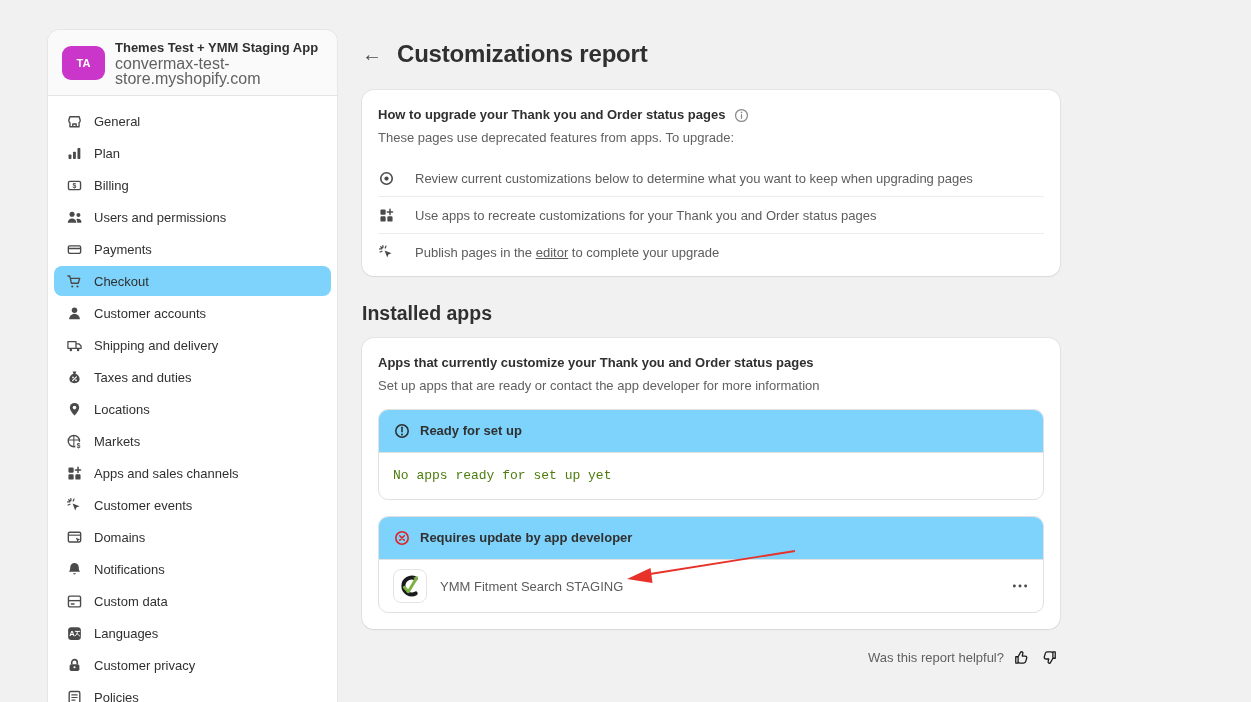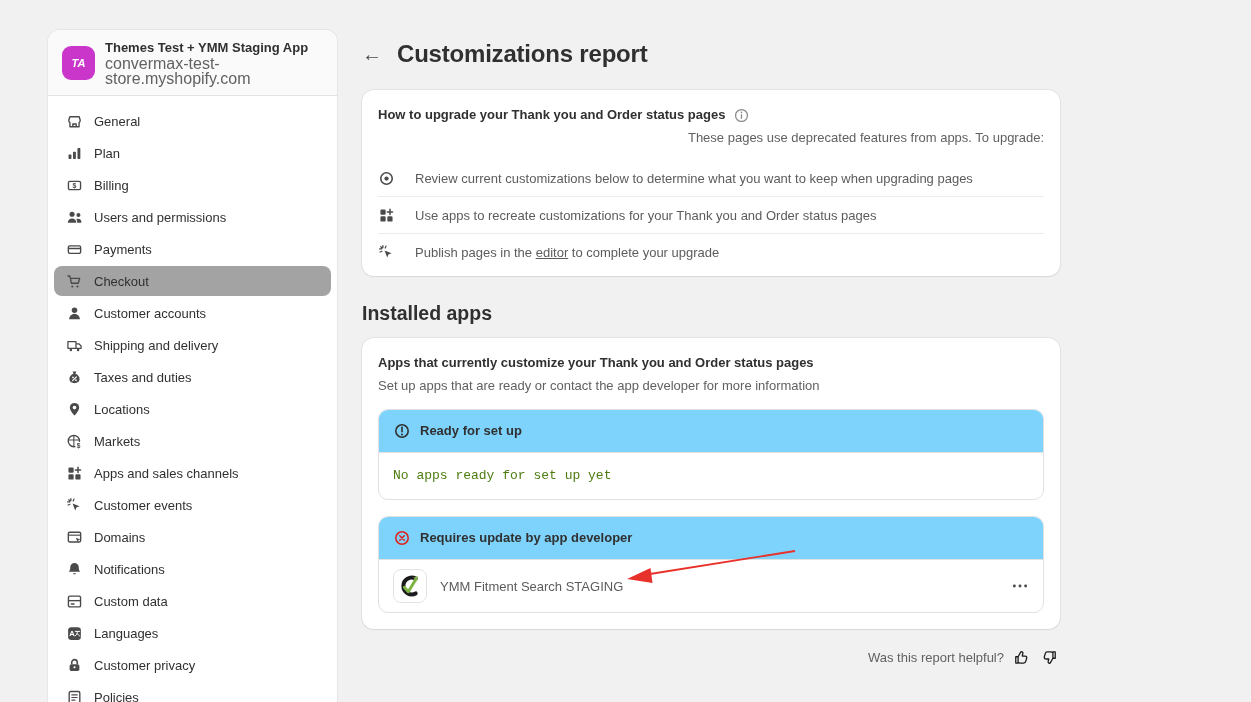--- a/index.html
+++ b/index.html
@@ -19,23 +19,23 @@
     position: absolute; left: 48px; top: 30px; width: 289px; height: 672px;
     background: #fff; border-radius: 12px 12px 0 0;
     box-shadow: 0 0 0 1px #e6e6e6, 0 1px 2px rgba(0,0,0,.04);
     overflow: hidden;
   }
   .sidebar-header {
     height: 66px; background: #fafafa; border-bottom: 1px solid #e3e3e3;
     display: flex; align-items: center; gap: 10px; padding: 0 14px;
   }
   .avatar {
-    width: 33px; height: 34px; border-radius: 9px; flex: none;
+    width: 43px; height: 34px; border-radius: 9px; flex: none;
     color: #fff; font-size: 11px; font-weight: 700;
-    display: flex; align-items: center; justify-content: center; font-style: italic;
+    display: flex; align-items: center; justify-content: center;
   }
   .store-name { font-weight: 700; font-size: 13px; line-height: 17px; }
   .store-domain { color: #616161; font-size: 16px; line-height: 15px; }
   .nav { padding: 10px 6px; }
   .nav-item {
     height: 30px; margin-bottom: 2px; border-radius: 8px; cursor: pointer;
     display: flex; align-items: center; gap: 11px; padding: 0 12px;
     color: #303030; font-weight: 500;
   }
   .nav-item.selected { background: #ebebeb; }
@@ -45,21 +45,21 @@
   
   .main { position: absolute; left: 362px; top: 0; width: 698px; }
   .title-row { margin-top: 40px; display: flex; align-items: center; gap: 15px; }
   .back-btn { font-size: 20px; line-height: 1; color: #4a4a4a; cursor: pointer; }
   .page-title { font-size: 24px; font-weight: 700; letter-spacing: -.2px; }
 
   .card {
     background: #fff; border-radius: 12px;
     box-shadow: 0 0 0 1px rgba(0,0,0,.05), 0 1px 2px rgba(0,0,0,.06);
   }
-  .card1 { margin-top: 22px; padding: 16px 16px 5px; text-align: right; }
+  .card1 { margin-top: 22px; padding: 16px 16px 5px; }
   .card-heading { font-weight: 700; display: flex; align-items: center; gap: 8px; line-height: 18px; }
   .heading-info { width: 17px; height: 17px; color: #8a8a8a; }
   .card-sub { color: #616161; margin-top: 5px; line-height: 18px; }
   .steps { margin-top: 13px; }
   .step {
     display: flex; align-items: center; gap: 20px; height: 37px;
     border-bottom: 1px solid #ececec; color: #5c5c5c;
   }
   .step:last-child { border-bottom: none; }
   .step-icon { width: 17px; height: 17px; flex: none; color: #4a4a4a; }
@@ -148,21 +148,21 @@
       </div>
       <div class="nav-item">
         <span class="nav-icon">
           <svg viewBox="0 0 16 16" width="100%" height="100%">
             <rect x="2.2" y="4.6" width="11.6" height="7" rx="1.4" fill="none" stroke="currentColor" stroke-width="1.3"></rect>
             <path d="M2.2 7.1h11.6" stroke="currentColor" stroke-width="1.3"></path>
           </svg>
         </span>
         <span class="nav-label">Payments</span>
       </div>
-      <div class="nav-item selected" style="background: #a3a3a3;">
+      <div class="nav-item selected" style="background: #7dd3fc;">
         <span class="nav-icon">
           <svg viewBox="0 0 16 16" width="100%" height="100%">
             <path d="M1.8 2.8h1.7l.6 2.3m0 0 1 4.6h6.4l1.4-4.6z" fill="none" stroke="currentColor" stroke-width="1.3" stroke-linejoin="round" stroke-linecap="round"></path>
             <circle cx="5.9" cy="12.7" r="1" fill="currentColor"></circle>
             <circle cx="10.8" cy="12.7" r="1" fill="currentColor"></circle>
           </svg>
         </span>
         <span class="nav-label">Checkout</span>
       </div>
       <div class="nav-item">

